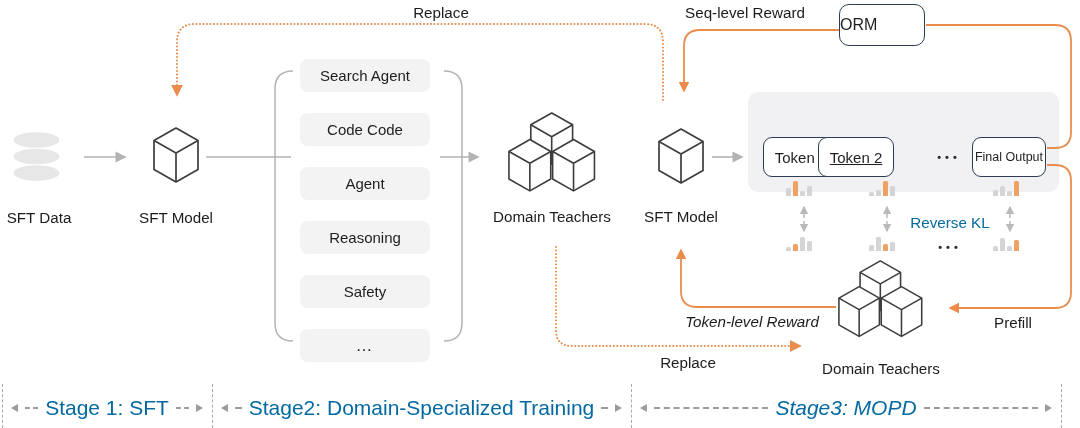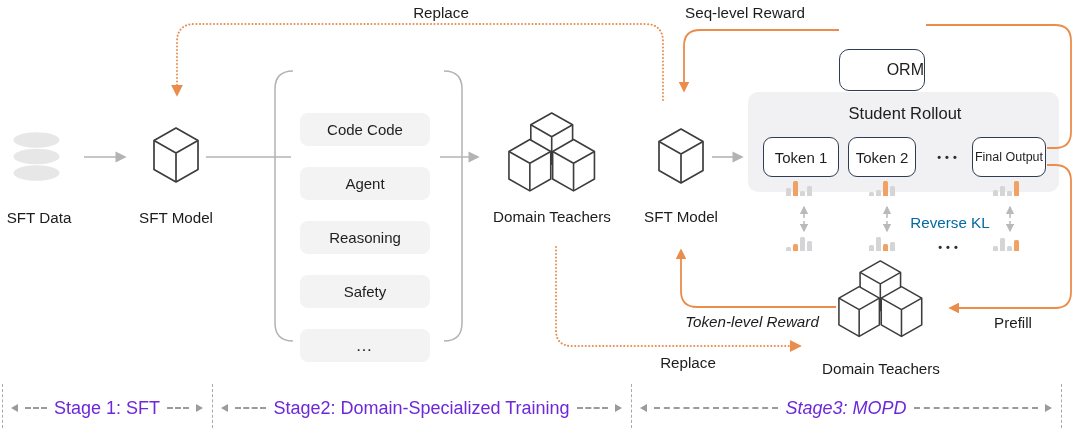--- a/index.html
+++ b/index.html
@@ -30,39 +30,39 @@
 
   .domain-box{position:absolute;left:300px;width:130px;height:33px;background:#f3f3f4;
               border-radius:8px;display:flex;align-items:center;justify-content:center;
               font-size:15px;color:#1e1e1e;}
   .d0{top:59px;} .d1{top:113px;} .d2{top:167px;} .d3{top:221px;} .d4{top:275px;} .d5{top:329px;font-size:17px;letter-spacing:2px;}
 
   .token-box{position:absolute;top:137px;height:40px;background:#fff;
              border:1.7px solid #2e3d54;border-radius:9px;box-sizing:border-box;
              display:flex;align-items:center;justify-content:center;
              font-size:15px;color:#1e1e1e;}
-  .tk1{left:763px;width:76px;} .tk2{left:848px;width:68px;}
+  .tk1{left:763px;width:76px;} .tk2{left:818px;width:76px;text-decoration:underline;}
   .tkf{left:972px;width:74px;font-size:12.5px;line-height:1.15;text-align:center;}
 
   .orm-box{position:absolute;left:839px;top:4px;width:86px;height:42px;background:#fff;
            border:1.7px solid #2e3d54;border-radius:10px;box-sizing:border-box;
-           display:flex;align-items:center;justify-content:flex-end;font-size:16px;color:#1e1e1e;margin-top:45px;}
+           display:flex;align-items:center;justify-content:flex-start;font-size:16px;color:#1e1e1e;}
 
   .chart{position:absolute;height:15px;display:flex;align-items:flex-end;gap:2px;}
   .chart .bar{width:5px;border-radius:1.5px 1.5px 0 0;}
   .ch-s0{left:786px;top:181px;} .ch-s1{left:869px;top:181px;} .ch-s2{left:993px;top:181px;}
   .ch-t0{left:786px;top:236px;} .ch-t1{left:869px;top:236px;} .ch-t2{left:993px;top:236px;}
 
   .sep{position:absolute;top:384px;height:44px;border-left:1.5px dashed #a9a9a9;}
   .sep1{left:2px;} .sep2{left:212px;} .sep3{left:631px;} .sep4{left:1061px;}
 
   .stage-row{position:absolute;top:397px;height:22px;display:flex;align-items:center;gap:7px;
              padding:0 9px;box-sizing:border-box;}
   .sr1{left:2px;width:210px;} .sr2{left:212px;width:419px;} .sr3{left:631px;width:430px;font-style:italic;}
-  .stage-lbl{white-space:nowrap;font-size:18px;color:#6d28d9;}
+  .stage-lbl{white-space:nowrap;font-size:21px;color:#0369a1;}
   .dash{flex:1;height:0;border-top:2px dashed #9b9b9b;}
   .tri{width:0;height:0;border-top:4.5px solid transparent;border-bottom:4.5px solid transparent;}
   .tri-l{border-right:7px solid #9b9b9b;}
   .tri-r{border-left:7px solid #9b9b9b;}
 </style>
 </head>
 <body>
 
 <div class="canvas">
 
@@ -118,20 +118,23 @@
     </g>
 
     <path d="M663,100 V42 Q663,24 645,24 H195 Q177,24 177,42 V95" stroke="#ea8c4b" stroke-width="2" fill="none" stroke-dasharray="0.1 3.4" stroke-linecap="round" marker-end="url(#mOr)"></path>
     <path d="M839,30 H700 Q684,30 684,46 V91" stroke="#ea8c4b" stroke-width="1.8" fill="none" marker-end="url(#mOr)"></path>
     <path d="M926,25 H1055 Q1071,25 1071,41 V132 Q1071,148 1055,148 H1047" stroke="#ea8c4b" stroke-width="1.8" fill="none"></path>
     <path d="M1047,165 H1055 Q1071,165 1071,181 V292 Q1071,308 1055,308 H950" stroke="#ea8c4b" stroke-width="1.8" fill="none" marker-end="url(#mOr)"></path>
     <path d="M836,307 H697 Q681,307 681,291 V250" stroke="#ea8c4b" stroke-width="1.8" fill="none" marker-end="url(#mOr)"></path>
     <path d="M556,247 V330 Q556,346 572,346 H800" stroke="#ea8c4b" stroke-width="2" fill="none" stroke-dasharray="0.1 3.4" stroke-linecap="round" marker-end="url(#mOr)"></path>
   </svg>
 
+  <div class="domain-box d0">
+      <span>Search Agent</span>
+    </div>
   <div class="domain-box d1">
       <span>Code Code</span>
     </div>
   <div class="domain-box d2">
       <span>Agent</span>
     </div>
   <div class="domain-box d4">
       <span>Safety</span>
     </div>
   <div class="domain-box d3">
@@ -191,21 +194,20 @@
       <div class="bar" style="height: 5px; background: rgb(213, 213, 215);"></div>
       <div class="bar" style="height: 11px; background: rgb(240, 162, 100);"></div>
     </div>
 
   <div class="lbl lbl-replace-top">Replace</div>
   <div class="lbl lbl-seq">Seq-level Reward</div>
   <div class="lbl lbl-sft-data">SFT Data</div>
   <div class="lbl lbl-sft-model-1">SFT Model</div>
   <div class="lbl lbl-teachers-1">Domain Teachers</div>
   <div class="lbl lbl-sft-model-2">SFT Model</div>
-  <div class="lbl lbl-rollout">Student Rollout</div>
   <div class="lbl lbl-ellipsis lbl-dots-tokens">•••</div>
   <div class="lbl lbl-ellipsis lbl-dots-kl">•••</div>
   <div class="lbl lbl-reverse-kl">Reverse KL</div>
   <div class="lbl lbl-token-level">Token-level Reward</div>
   <div class="lbl lbl-prefill">Prefill</div>
   <div class="lbl lbl-replace-bottom">Replace</div>
   <div class="lbl lbl-teachers-2">Domain Teachers</div>
 
   <div class="sep sep1"></div>
   <div class="sep sep2"></div>

